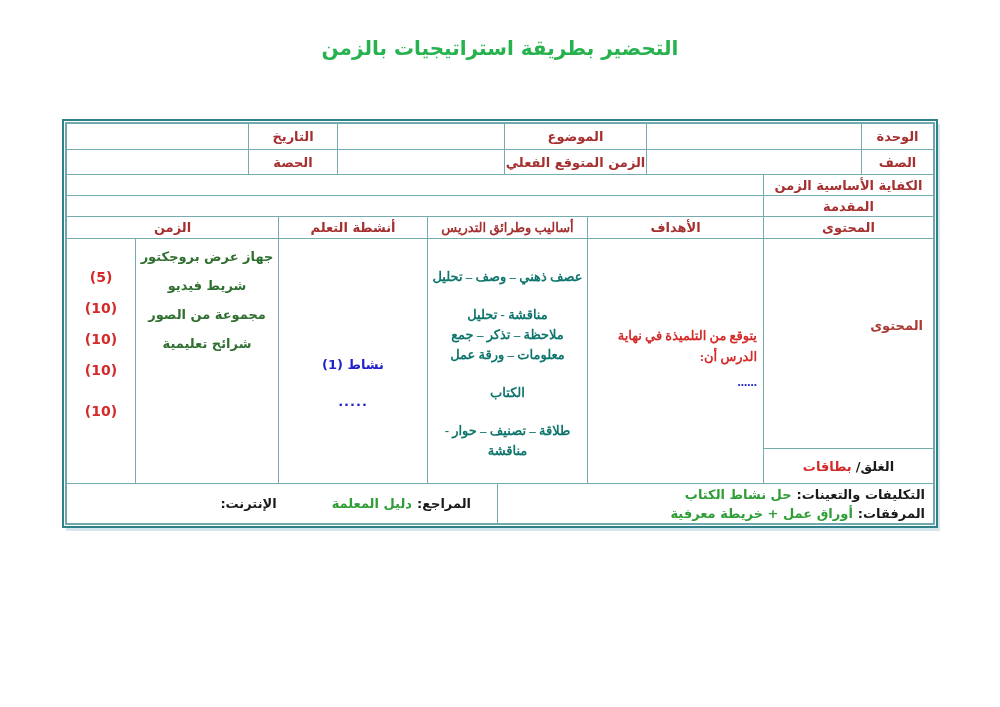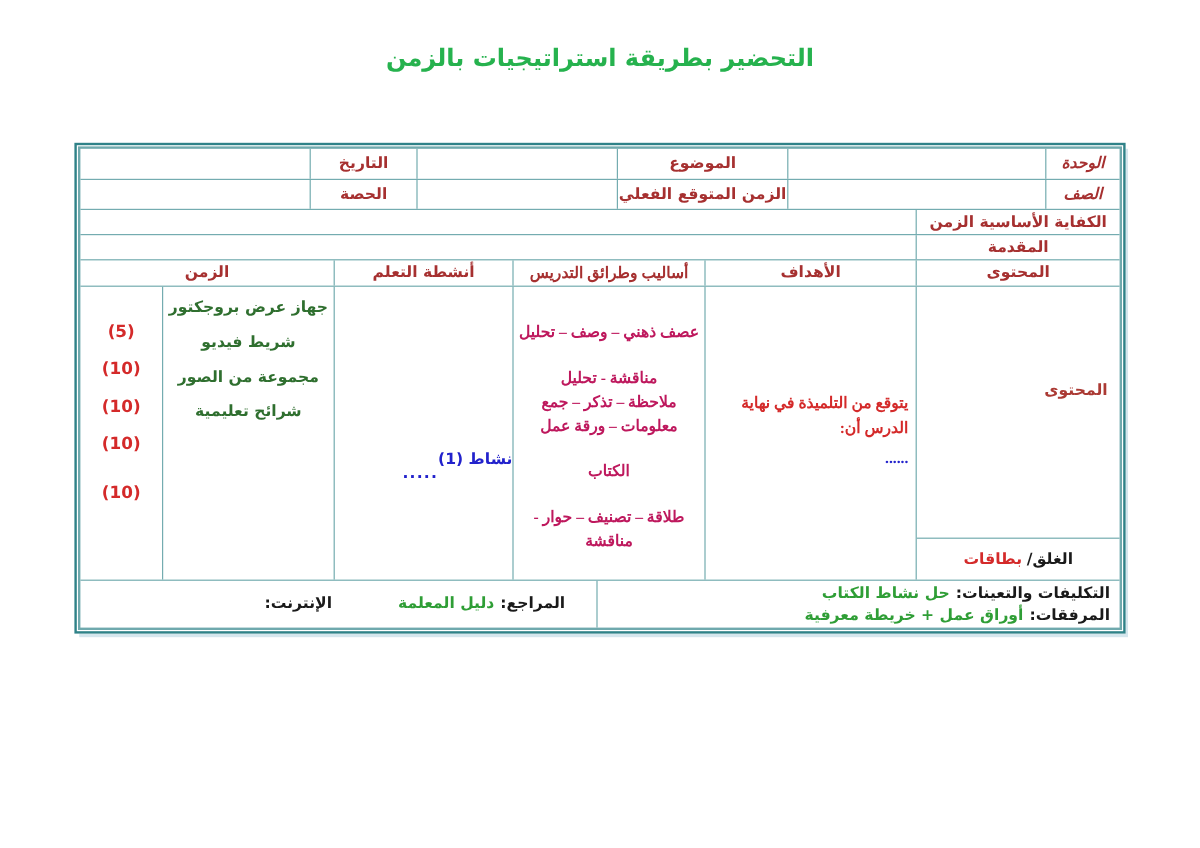--- a/index.html
+++ b/index.html
@@ -32,39 +32,39 @@
   .lbl { color:#a63030; }
   .red { color:#d42a2a; }
   .darkred { color:#ab3a34; }
   .green { color:#2f9e36; }
   .blue { color:#2222cc; }
   .black { color:#1a1a1a; }
   
   .h26{height:26px;} .h25{height:25px;} .h21{height:21px;} .h22{height:22px;}
   .hbody{height:245px;} .hfoot{height:39px; flex:1 1 auto;}
   
-  .w72{width:62px;font-style:italic;} .w215{width:215px;} .w142{width:142px;} .w167{width:167px;} .w89{width:89px;}
+  .w72{width:72px;} .w215{width:215px;} .w142{width:142px;} .w167{width:167px;} .w89{width:89px;}
   .w170{width:170px;} .w176{width:176px;text-align:right;} .w160{width:160px;font-family:Liberation Serif, serif;} .w149{width:149px;} .w143{width:143px;}
   .w436{width:436px;}
   
   .content-col { display:flex; flex-direction:column; }
   .content-top {
     height:210px; border-bottom:1px solid #74acb0;
     display:flex; flex-direction:column; justify-content:center;
     align-items:flex-start; padding:0 10px 36px 4px;
   }
   .content-close { flex:1 1 auto; display:flex; align-items:center; justify-content:center; gap:4px; }
   .objectives { padding:86px 6px 0 4px; text-align:right; color:#d42a2a; line-height:21px;font-family:Liberation Serif, serif; }
   .objectives .dots { margin-top:4px; text-align:right; }
-  .methods { padding:28px 4px 0 4px; text-align:center; color:#be185d; }
+  .methods { padding:28px 4px 0 4px; text-align:center; color:#0f766e; }
   .methods .m-line { line-height:20px; }
   .methods .m-line:nth-child(2),
   .methods .m-line:nth-child(4),
   .methods .m-line:nth-child(5) { margin-top:18px; }
-  .activities { display:flex; flex-direction:row; align-items:center; padding-top:44px; color:#2222cc; }
+  .activities { display:flex; flex-direction:column; align-items:center; padding-top:44px; color:#2222cc;justify-content:center; }
   .activities .dots { margin-top:22px; letter-spacing:1px; }
   .aids { display:flex; flex-direction:column; align-items:center; padding-top:10px; gap:14px; text-align:center; color:#2f6f2f; }
   .time-col { display:flex; flex-direction:column; align-items:center; padding-top:30px; gap:15px; color:#d42a2a; font-size:14px; }
   .time-col .t-item:last-child { margin-top:10px; }
   
   .assign { display:flex; flex-direction:column; justify-content:center; padding-right:8px; line-height:19px; }
   .pair { display:flex; gap:5px; }
   .refs { display:flex; align-items:center; padding-right:26px; gap:55px; }
 </style>
 </head>

